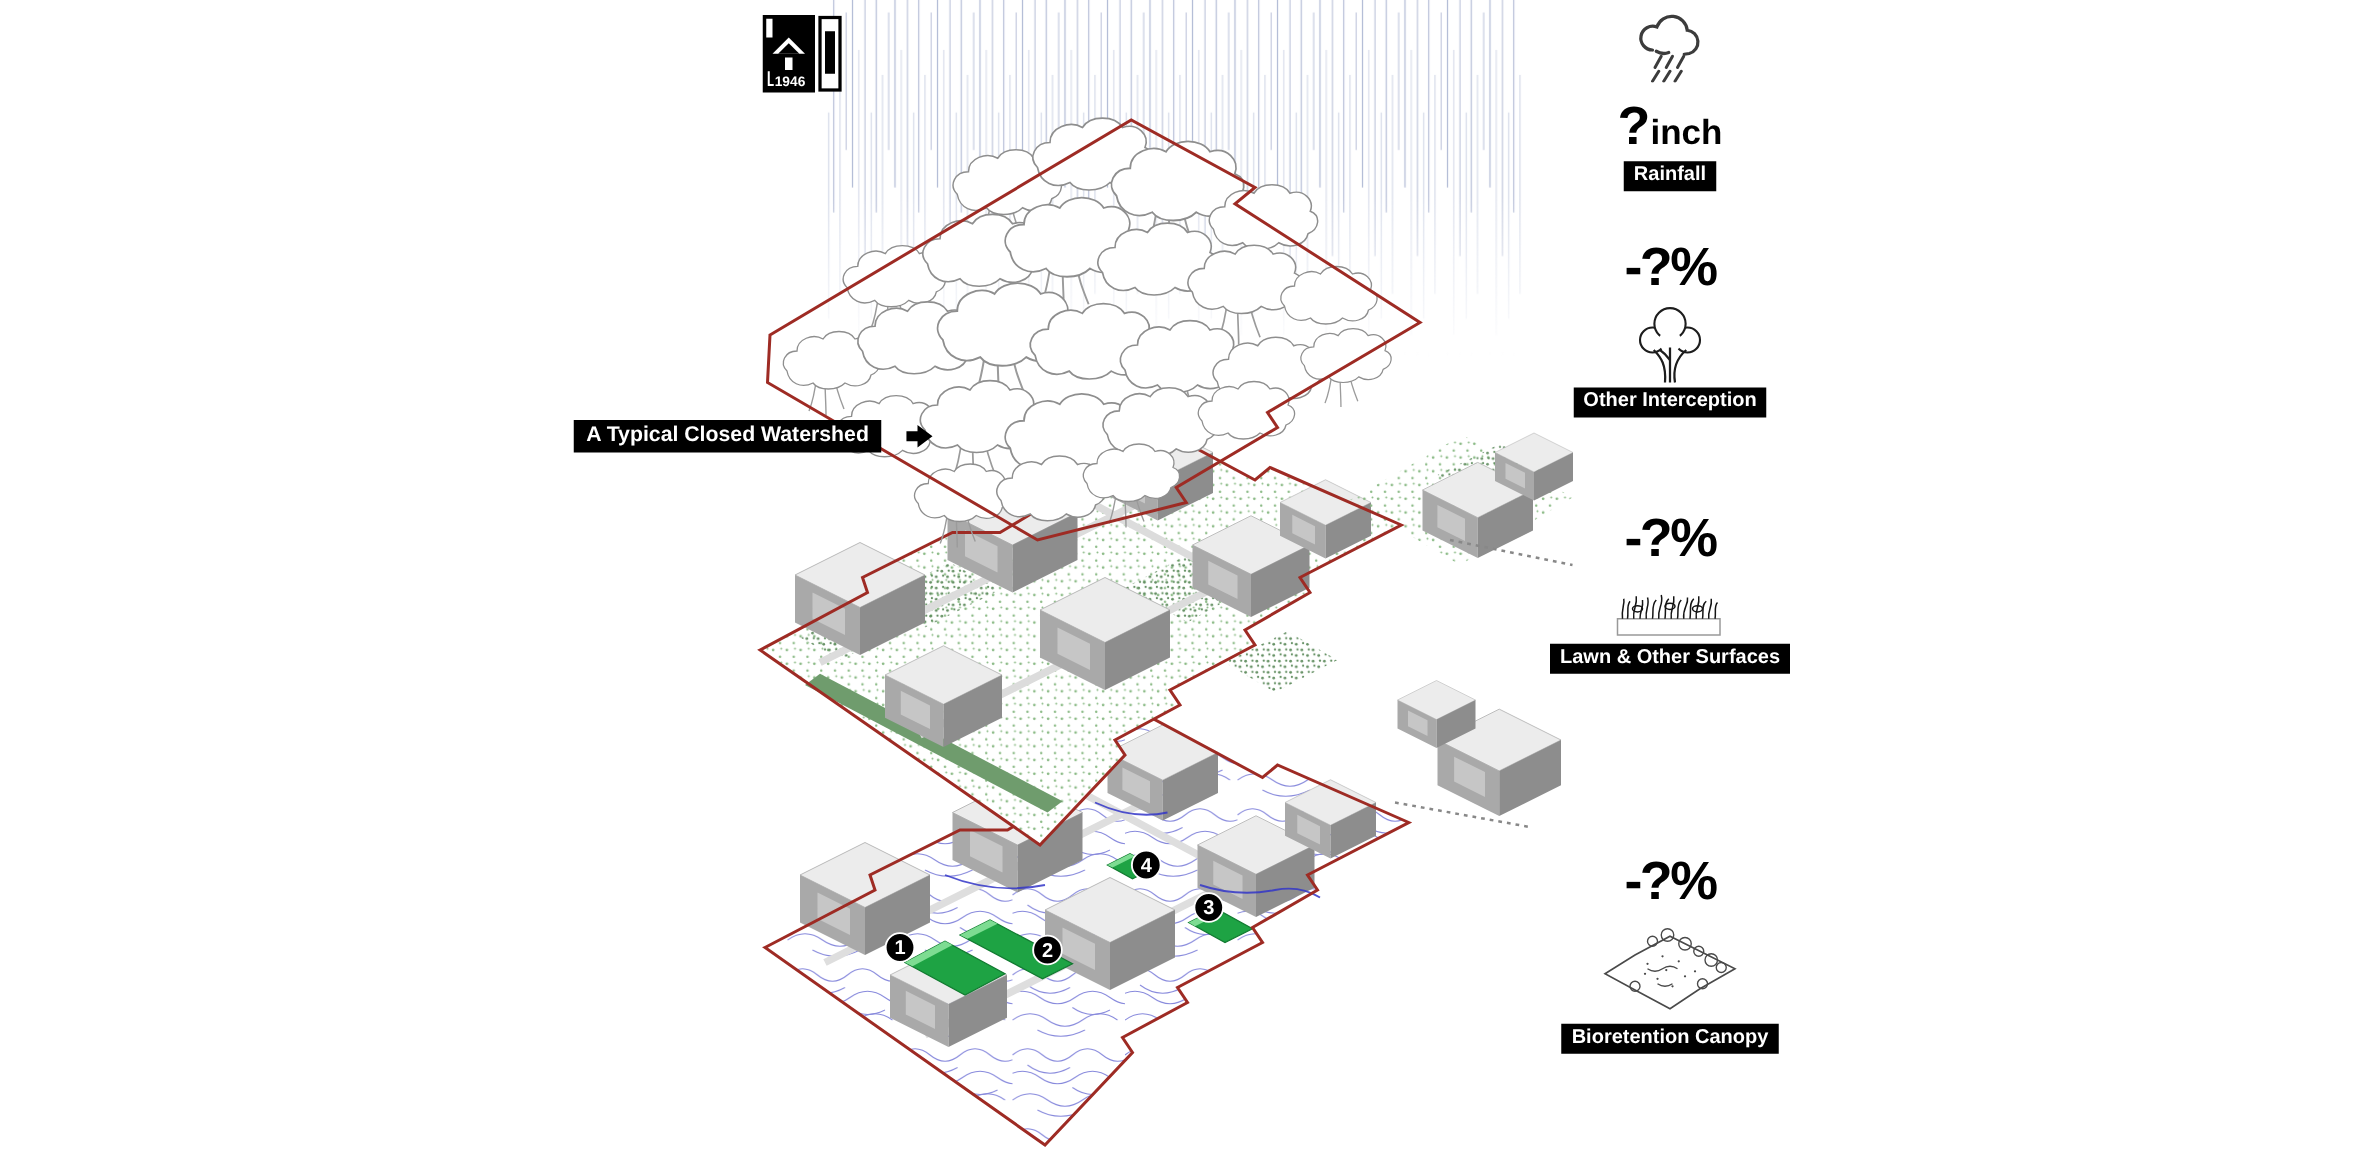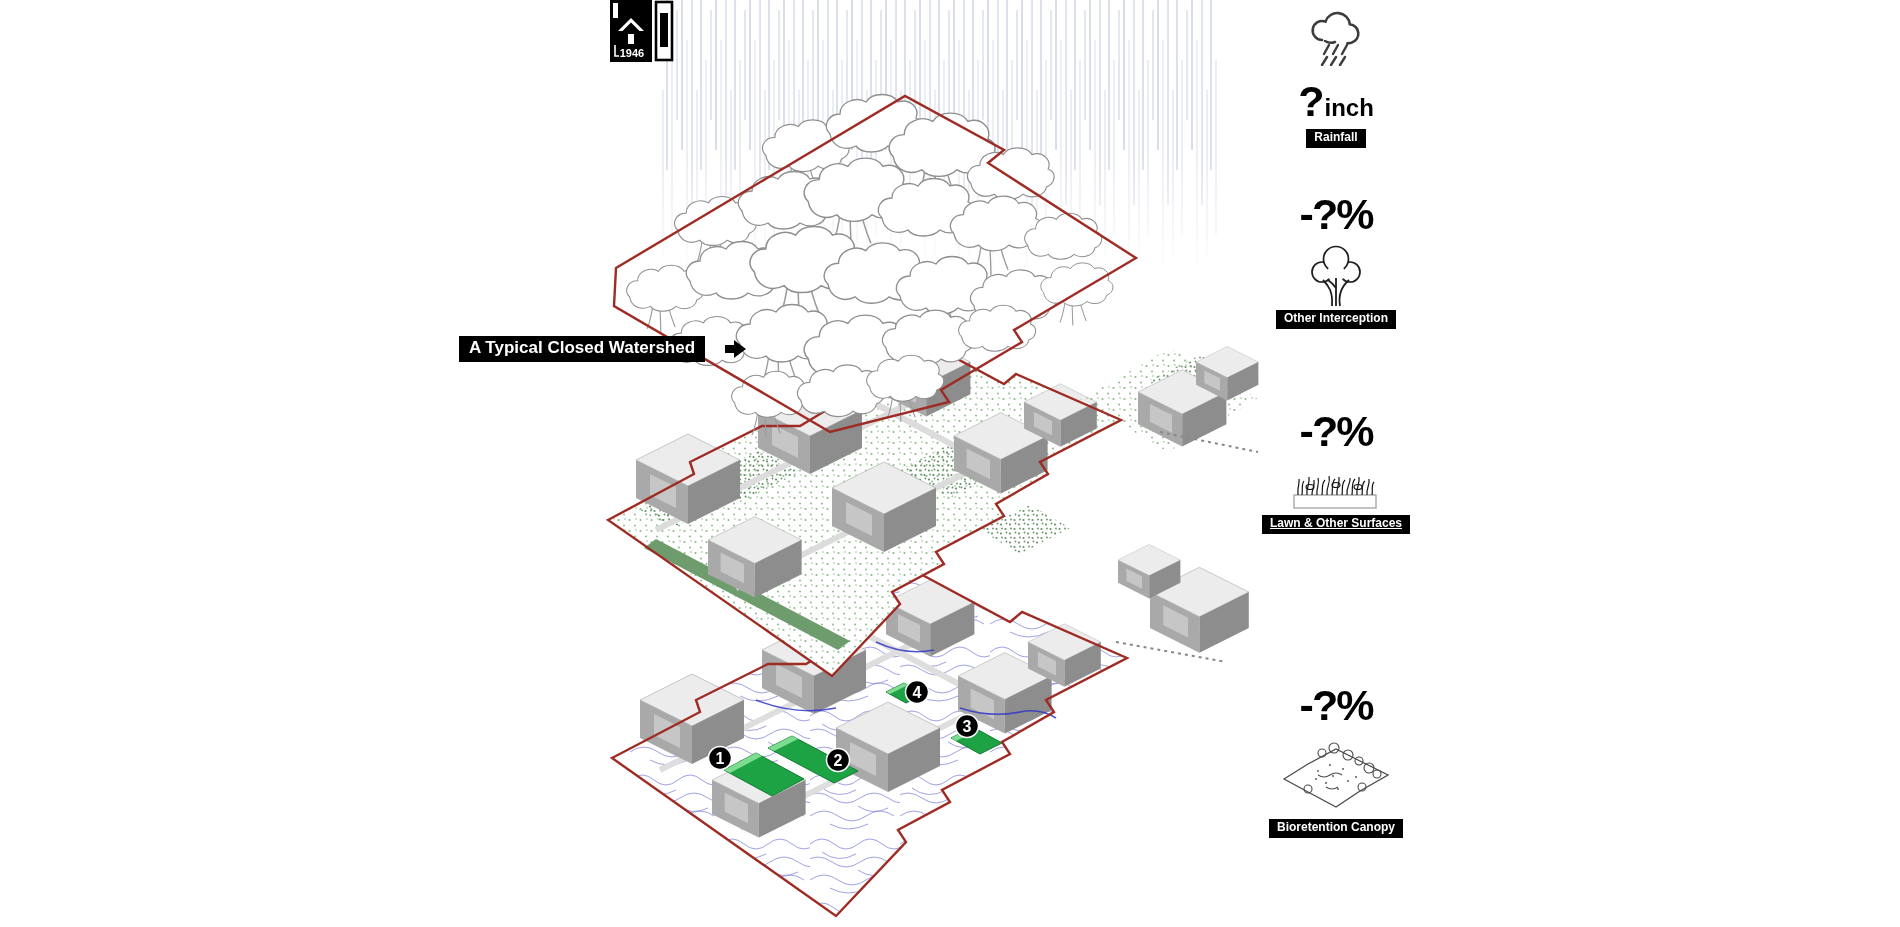--- a/index.html
+++ b/index.html
@@ -1,34 +1,34 @@
 <!DOCTYPE html>
 <html><head>
 <meta charset="utf-8">
 <style>
   html,body{margin:0;padding:0;background:#ffffff;}
   body{font-family:"Liberation Sans","DejaVu Sans",sans-serif;}
   .canvas{position:relative;width:1900px;height:927px;background:#ffffff;overflow:hidden;}
   .scene{position:absolute;left:0;top:0;}
   
-  .logo{position:absolute;left:610px;top:0;width:50px;height:64px;text-align:right;}
+  .logo{position:absolute;left:610px;top:12px;width:50px;height:64px;text-align:right;}
   
   .ws-label{position:absolute;left:459px;top:336px;display:flex;align-items:center;gap:20px;text-align:right;}
   .ws-badge{background:#000;color:#fff;font-weight:bold;font-size:17px;line-height:1.2;padding:2px 10px 4px;white-space:nowrap;}
   
   .legend-sec{position:absolute;left:1240px;width:192px;display:flex;flex-direction:column;align-items:center;}
   .sec-rainfall{top:8px;}
   .sec-canopy{top:193px;}
   .sec-lawn{top:410px;}
   .sec-bio{top:684px;}
   .val{font-size:43px;font-weight:bold;letter-spacing:-2px;line-height:1;color:#000;display:flex;align-items:flex-end;justify-content:center;}
-  .unit{font-size:24px;font-weight:bold;letter-spacing:0;margin-left:2px;padding-bottom:3px;}
-  .badge{background:#000;color:#fff;font-weight:bold;font-size:12px;line-height:1.25;padding:1px 8px 3px;white-space:nowrap;}
+  .unit{font-size:28px;font-weight:bold;letter-spacing:0;margin-left:2px;padding-bottom:3px;}
+  .badge{background:#000;color:#fff;font-weight:bold;font-size:16px;line-height:1.25;padding:1px 8px 3px;white-space:nowrap;}
   .icon-wrap{display:flex;justify-content:center;}
-  .mt2{margin-top:2px;}.mt4{margin-top:4px;text-decoration:underline;}.mt6{margin-top:6px;}.mt8{margin-top:8px;}.mt14{margin-top:14px;}
+  .mt2{margin-top:2px;}.mt4{margin-top:4px;}.mt6{margin-top:6px;}.mt8{margin-top:8px;}.mt14{margin-top:14px;}
 </style>
 </head>
 <body>
 
 <div class="canvas">
 
   <svg class="scene" width="1900" height="927" viewBox="0 0 1900 927">
     <defs>
       <pattern id="prain" width="34" height="282" patternUnits="userSpaceOnUse">
         <g stroke="#9aa5c8" stroke-width="1">

